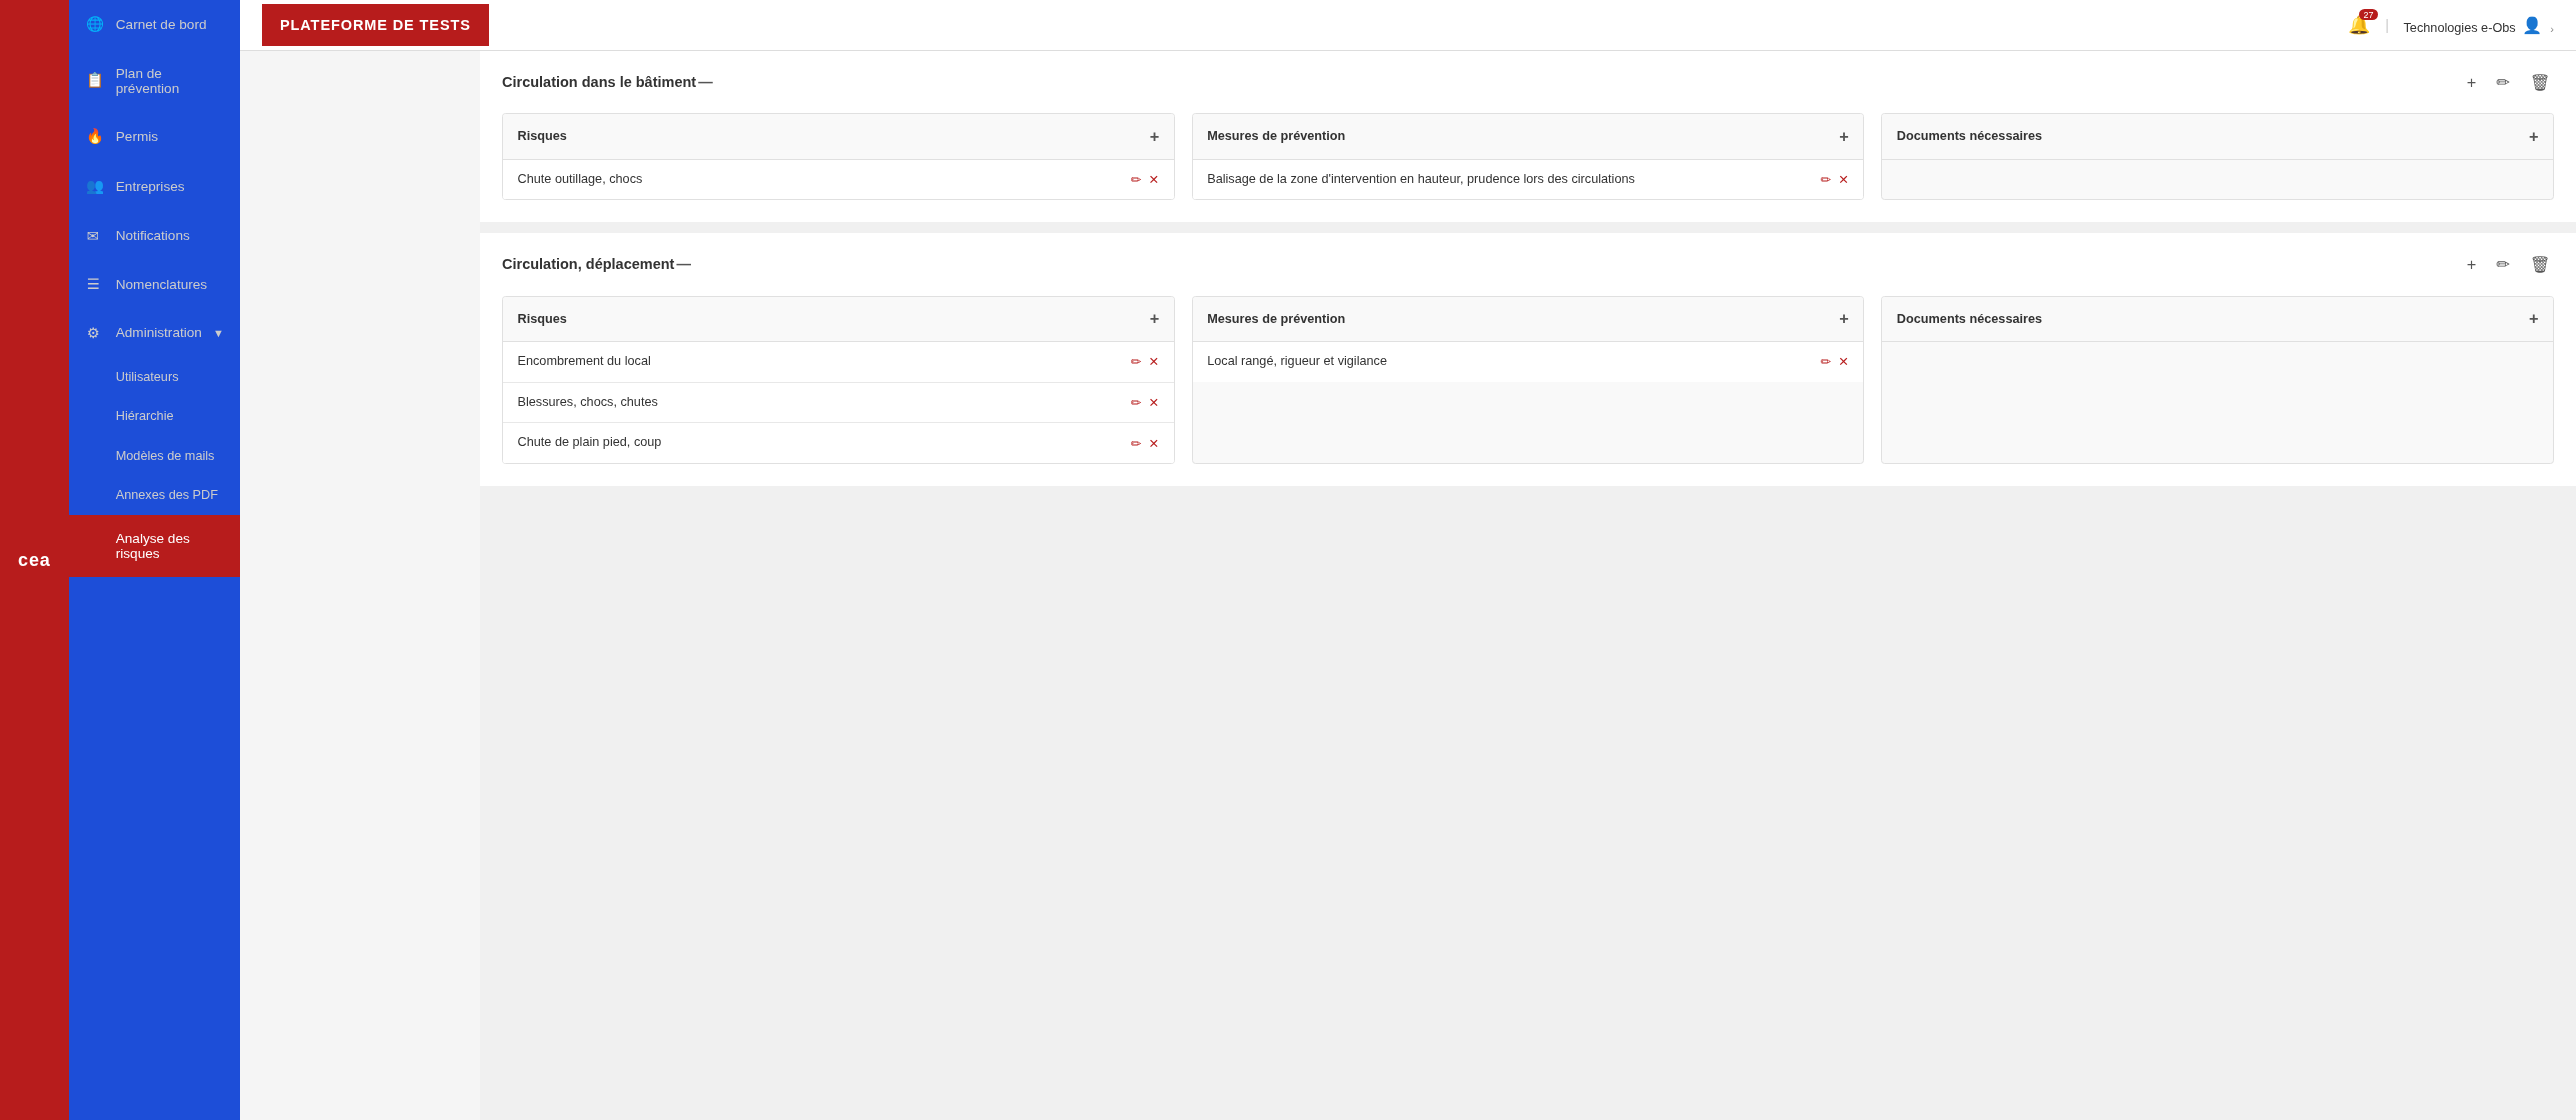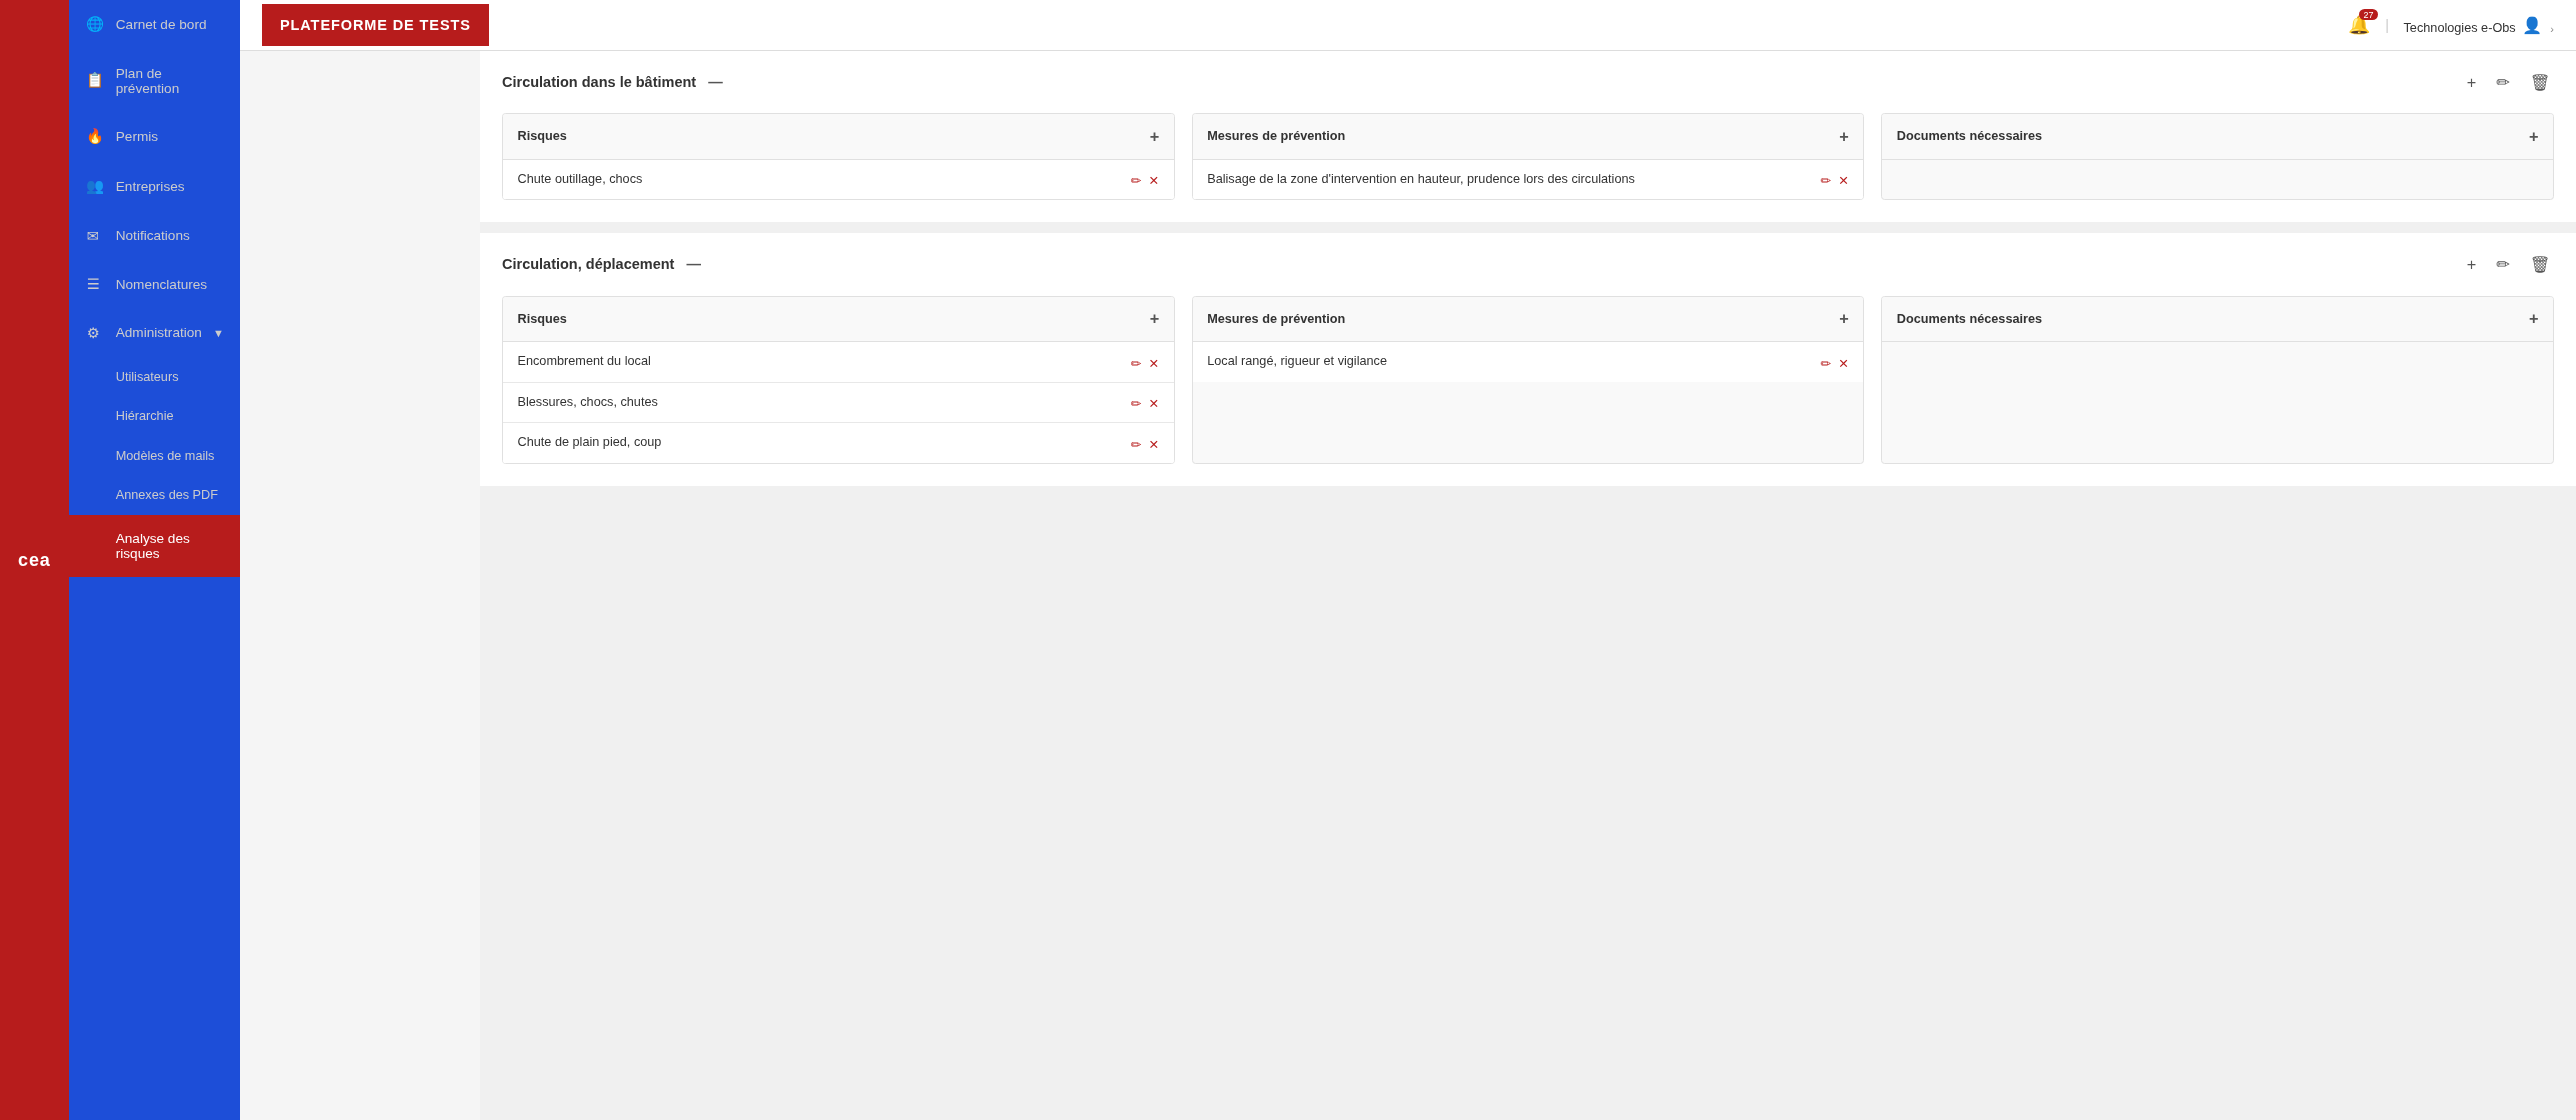--- a/index.html
+++ b/index.html
@@ -117,21 +117,21 @@
       align-items: center;
       justify-content: space-between;
       margin-bottom: 18px;
     }
     .section-title {
       font-size: 14.5px;
       font-weight: 600;
       color: #333;
       display: flex;
       align-items: flex-end;
-      gap: 12px;
+      gap: 2px;
     }
     .section-title .dash { color: #555; }
     .section-actions {
       display: flex;
       gap: 12.7px;
       align-items: center;
     }
     .section-actions .action-btn {
       background: none;
       border: none;
@@ -169,21 +169,21 @@
     .column-add-btn {
       background: none;
       border: none;
       cursor: pointer;
       font-size: 16.3px;
       color: #555;
       font-weight: bold;
     }
     .column-item {
       display: flex;
-      align-items: flex-end;
+      align-items: center;
       justify-content: space-between;
       padding: 11px 14.5px;
       border-bottom: 0.9px solid #e8e8e8;
       background: #fff;
       font-size: 12.7px;
       color: #333;
     }
     .column-item:last-child { border-bottom: none; }
     .column-item-text { flex: 1; line-height: 1.4; }
     .column-item-actions {

